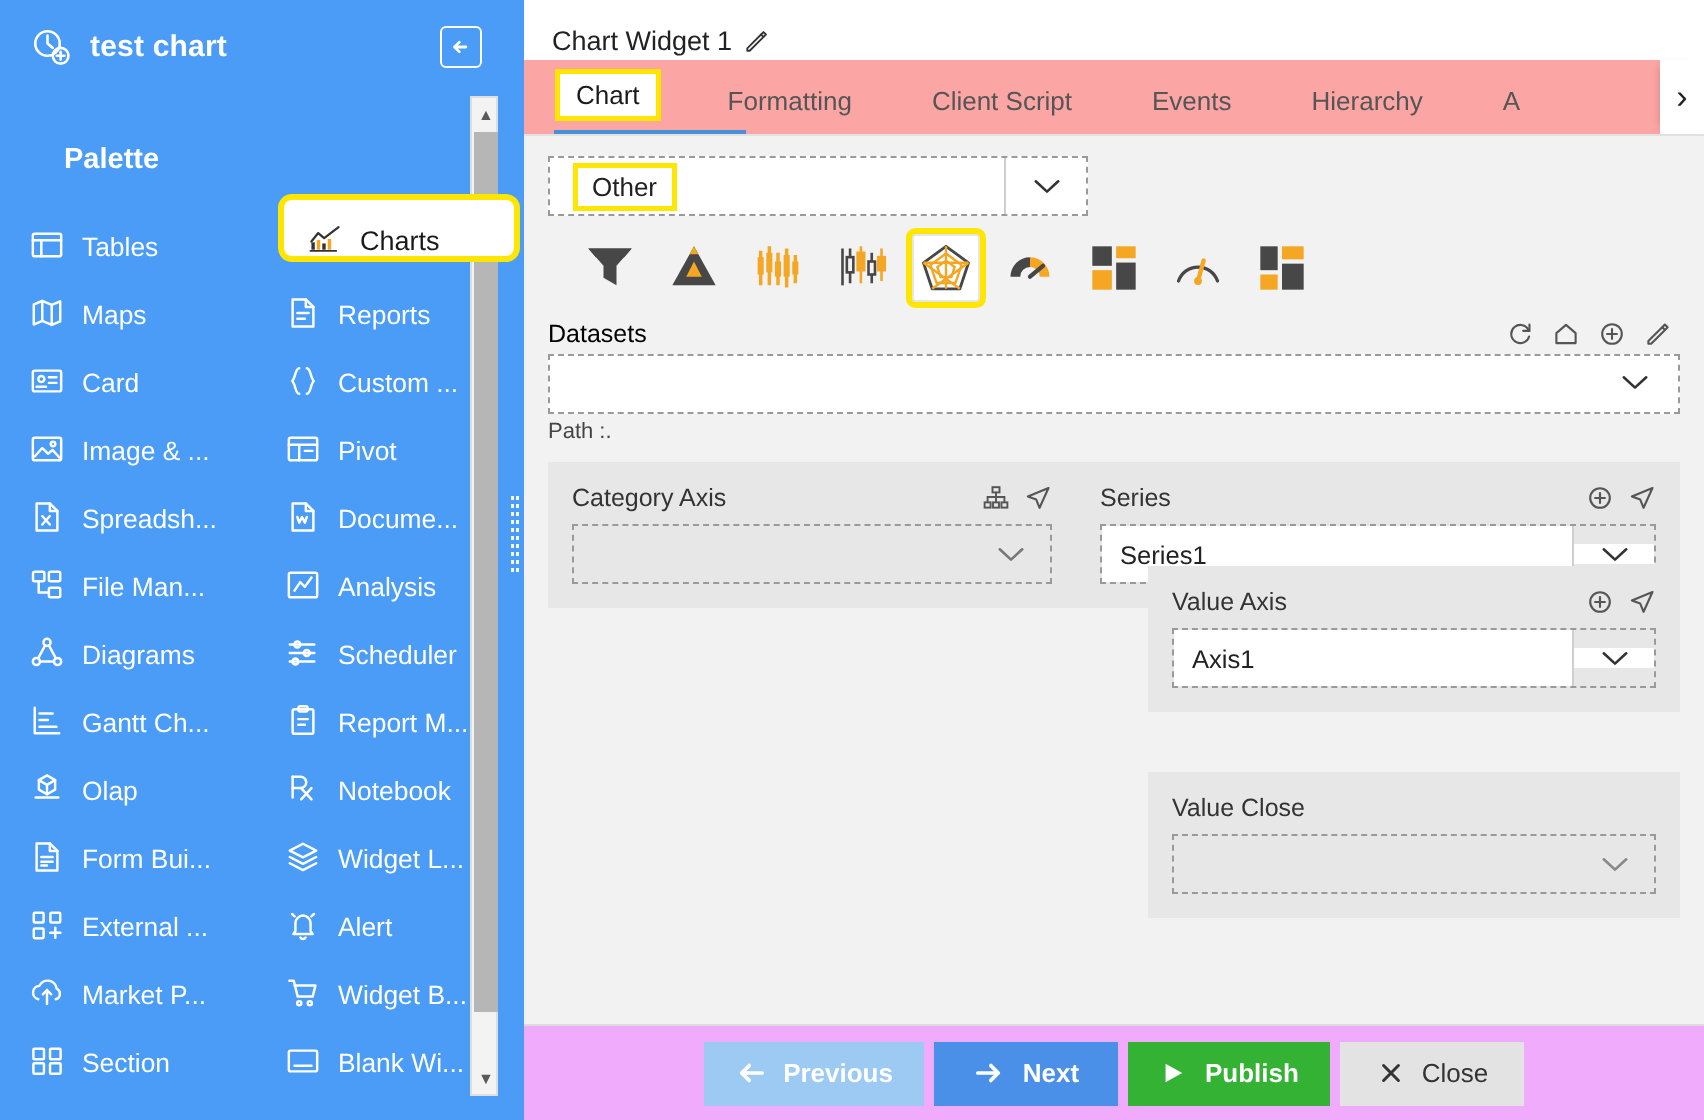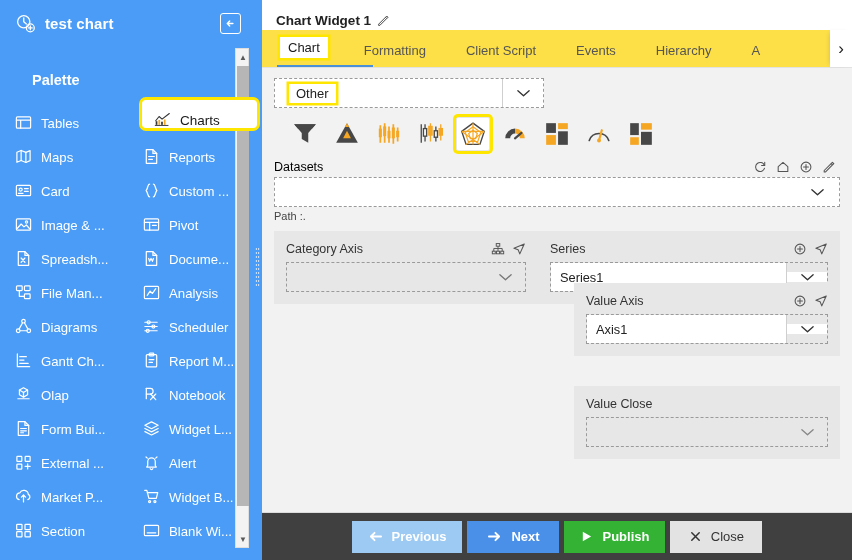--- a/index.html
+++ b/index.html
@@ -149,29 +149,29 @@
     overflow: hidden;
   }
   .main-head {
     background: #ffffff;
     padding: 10px 0 0 14px;
   }
   .widget-title-row {
     display: flex; align-items: center;
     font-size: 13.5px;
     color: #222222;
-    font-weight: bold;
+    font-weight: normal;
     height: 20px;
   }
   .widget-title { margin-right: 6px; }
   .tabbar {
     display: flex;
     align-items: flex-end;
     height: 38px;
-    background: #fde047;
+    background: #fca5a5;
     position: relative;
     padding-left: 14px;
     border-bottom: 1px solid #e2e2e2;
   }
   .tab {
     font-size: 13px;
     color: #555555;
     padding: 0 0 9px 0;
     margin-right: 40px;
     cursor: pointer;
@@ -332,21 +332,21 @@
 
   .right-col {
     position: absolute;
     right: 12px;
     width: 266px;
   }
 
   
   .footer {
     height: 48px;
-    background: #404040;
+    background: #f0abfc;
     border-top: 1px solid #dcdcdc;
     display: flex;
     align-items: center;
     justify-content: center;
     gap: 5px;
   }
   .btn {
     height: 32px;
     min-width: 92px;
     border: none;

